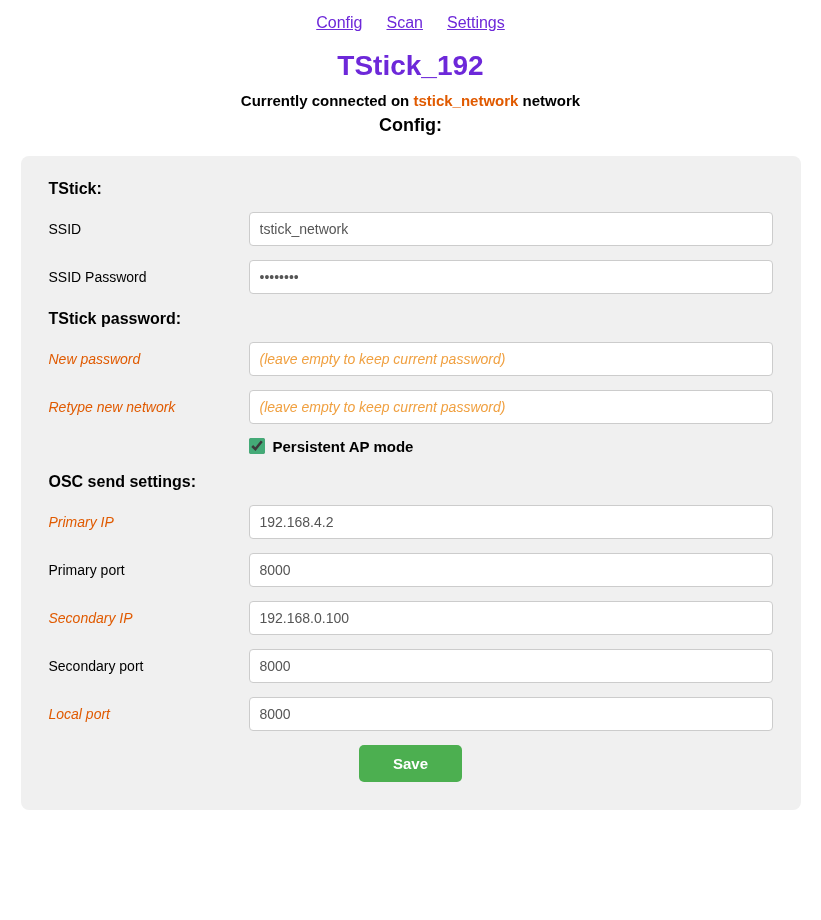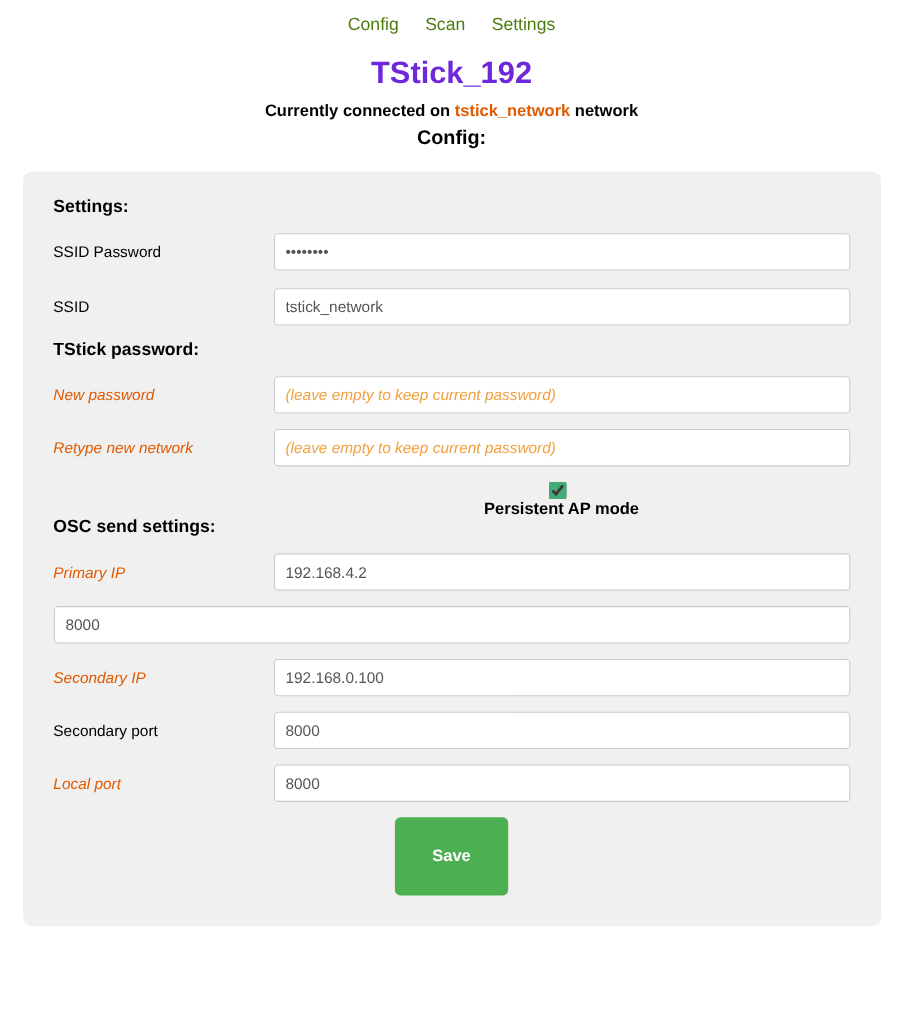--- a/index.html
+++ b/index.html
@@ -20,21 +20,22 @@
 
     .top-nav {
       display: flex;
       gap: 24px;
       padding: 14px 0 10px 0;
       justify-content: center;
       width: 100%;
     }
 
     .nav-link {
-      color: #4d7c0f;
+      color: #6d28d9;
+      text-decoration: underline;
       font-size: 16px;
       cursor: pointer;
     }
 
     .page-title {
       font-size: 28px;
       font-weight: bold;
       text-align: center;
       margin-top: 8px;
       margin-bottom: 10px;
@@ -109,23 +110,23 @@
       color: #f0a040;
       font-style: italic;
     }
 
     .separator {
       margin-bottom: 16px;
     }
 
     .checkbox-row {
       display: flex;
-      align-items: center;
+      align-items: flex-start;
       margin-left: 200px;
-      flex-direction: column;
+      margin-bottom: 18px;
     }
 
     .checkbox-row input[type="checkbox"] {
       width: 16px;
       height: 16px;
       margin-right: 8px;
       accent-color: #4a7;
     }
 
     .checkbox-label {
@@ -138,21 +139,21 @@
       display: flex;
       justify-content: center;
       margin-top: 10px;
     }
 
     .save-button {
       background: #4caf50;
       color: #fff;
       border: none;
       border-radius: 5px;
-      padding: 27px 34px;
+      padding: 10px 34px;
       font-size: 15px;
       font-weight: bold;
       cursor: pointer;
     }
   </style>
 </head>
 <body>
 
 <nav class="top-nav">
   <a class="nav-link">Config</a>
@@ -163,32 +164,32 @@
 <h1 class="page-title">TStick_192</h1>
 
 <p class="connected-text">
   <span>Currently connected on </span><span class="connected-network">tstick_network</span><span> network</span>
 </p>
 
 <h2 class="section-heading">Config:</h2>
 
 <div class="config-panel">
 
-  <div class="group-label">Settings:</div>
+  <div class="group-label">TStick:</div>
+
+  <div class="field-row">
+    <label class="field-label">SSID</label>
+    <input class="field-input" type="text" value="tstick_network" style="">
+  </div>
 
   <div class="field-row separator">
     <label class="field-label">SSID Password</label>
     <input class="field-input" type="password" value="••••••••" style="">
   </div>
 
-  <div class="field-row">
-    <label class="field-label">SSID</label>
-    <input class="field-input" type="text" value="tstick_network" style="">
-  </div>
-
   <div class="group-label">TStick password:</div>
 
   <div class="field-row">
     <label class="field-label orange">New password</label>
     <input class="field-input" type="password" placeholder="(leave empty to keep current password)" style="">
   </div>
 
   <div class="field-row">
     <label class="field-label orange">Retype new network</label>
     <input class="field-input" type="password" placeholder="(leave empty to keep current password)" style="">
@@ -200,20 +201,21 @@
   </div>
 
   <div class="group-label">OSC send settings:</div>
 
   <div class="field-row">
     <label class="field-label orange">Primary IP</label>
     <input class="field-input" type="text" value="192.168.4.2" style="">
   </div>
 
   <div class="field-row">
+    <label class="field-label">Primary port</label>
     <input class="field-input" type="text" value="8000" style="">
   </div>
 
   <div class="field-row">
     <label class="field-label orange">Secondary IP</label>
     <input class="field-input" type="text" value="192.168.0.100" style="">
   </div>
 
   <div class="field-row">
     <label class="field-label">Secondary port</label>

